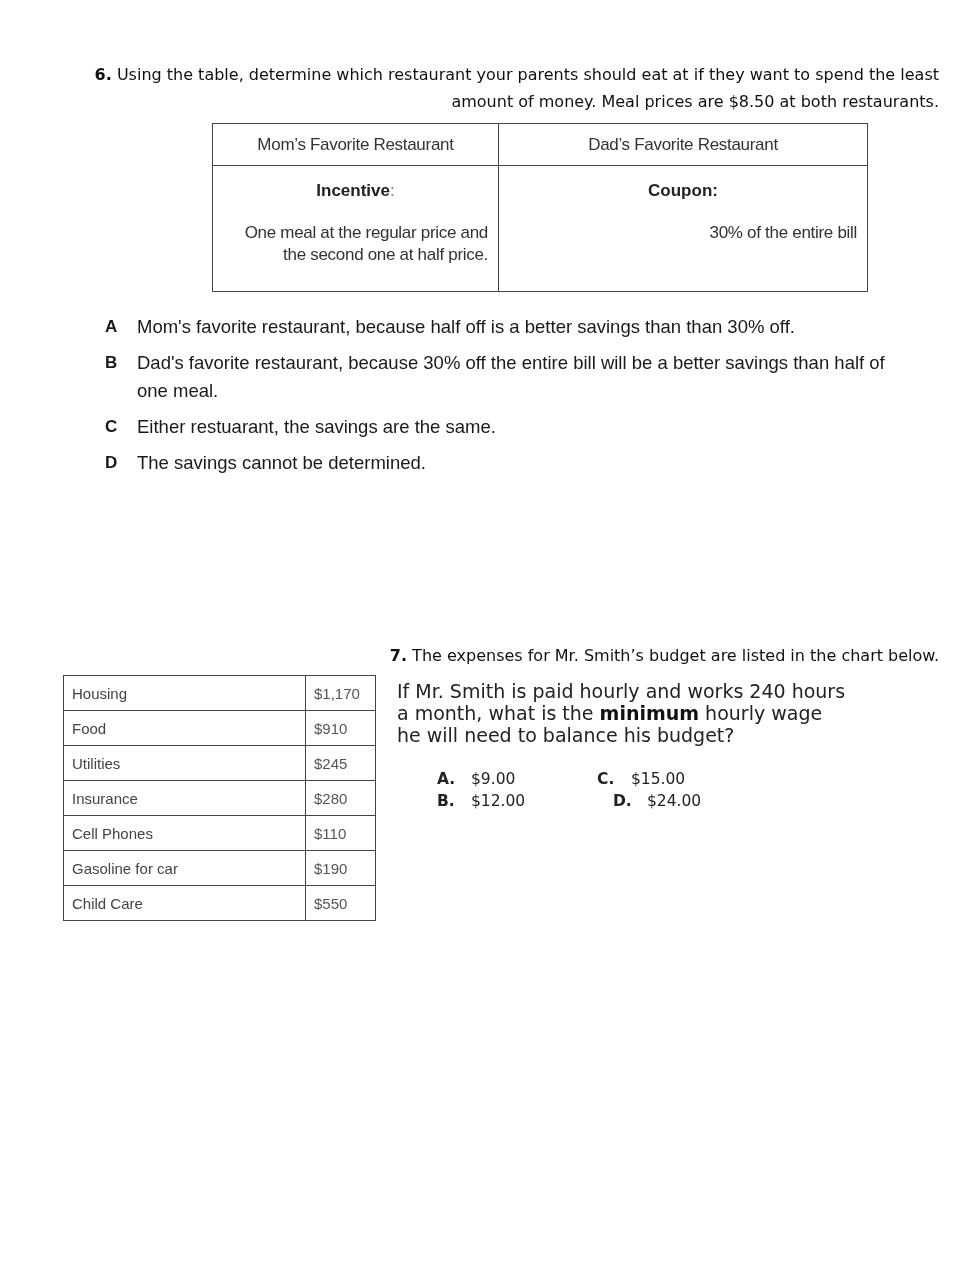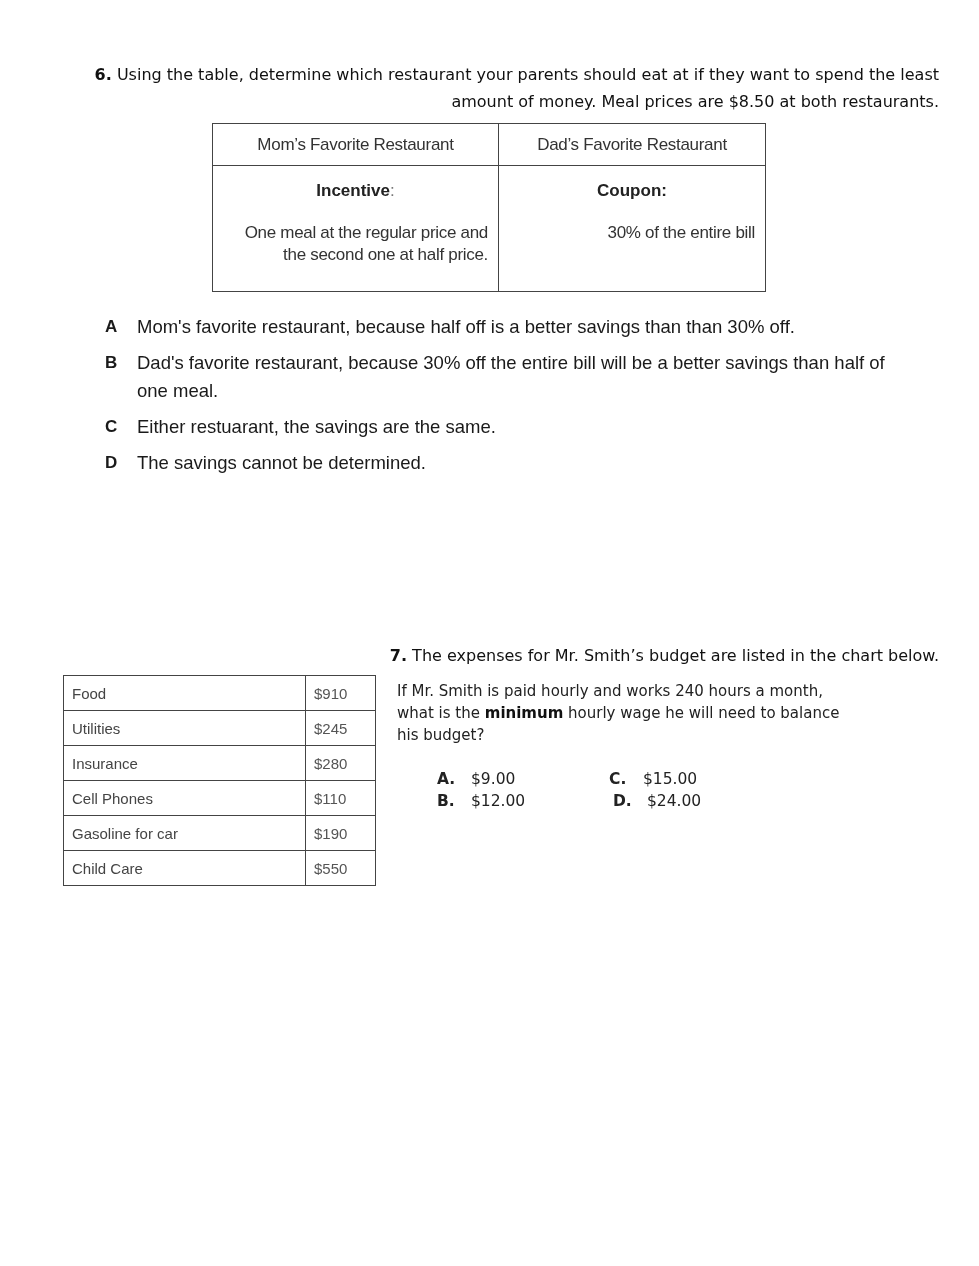--- a/index.html
+++ b/index.html
@@ -28,21 +28,21 @@
       font-weight: bold;
     }
     #q6-prompt { top: 60px; width: 880px; }
     #q7-prompt { top: 641px; width: 880px; }
 
     
     .rest-table {
       position: absolute;
       left: 212px;
       top: 123px;
-      width: 554px;
+      width: 656px;
       border-collapse: collapse;
       font-family: "Liberation Sans", sans-serif;
       color: #333;
     }
     .rest-table th, .rest-table td {
       border: 1.5px solid #444;
       text-align: center;
       vertical-align: top;
     }
     .rest-table th {
@@ -118,21 +118,21 @@
     }
     .exp-table td.item { width: 225px; }
     .exp-table td.amt { width: 53px; color: #555; }
 
     
     .q7-side {
       position: absolute;
       left: 397px;
       top: 680px;
       width: 450px;
-      font-size: 15px;
+      font-size: 19px;
       line-height: 22px;
       color: #222;
     }
     .q7-side b { font-weight: bold; color: #111; }
     .q7-choices {
       position: absolute;
       left: 437px;
       top: 768px;
       width: 300px;
       font-size: 15.5px;
@@ -189,20 +189,24 @@
   <div class="choice6">
     <span class="letter">D</span>
     <span class="text">The savings cannot be determined.</span>
   </div>
 </div>
 
 <p class="q-prompt" id="q7-prompt"><span class="qnum">7.</span> <span>The expenses for Mr. Smith’s budget are listed in the chart below.</span></p>
 
 <table class="exp-table">
   <tbody>
+      <tr>
+    <td class="item">Housing</td>
+    <td class="amt">$1,170</td>
+  </tr>
   <tr>
     <td class="item">Food</td>
     <td class="amt">$910</td>
   </tr>
   <tr>
     <td class="item">Utilities</td>
     <td class="amt">$245</td>
   </tr>
   <tr>
     <td class="item">Insurance</td>
@@ -225,19 +229,19 @@
 
 <div class="q7-side"><span>If Mr. Smith is paid hourly and works 240 hours a month, what is the </span><b>minimum</b><span> hourly wage he will need to balance his budget?</span></div>
 
 <div class="q7-choices">
   <div class="q7-choice" style="left:0; top:0;">
     <span class="letter">A.</span><span>$9.00</span>
   </div>
   <div class="q7-choice" style="left:0; top:22px;">
     <span class="letter">B.</span><span>$12.00</span>
   </div>
-  <div class="q7-choice" style="left:172px; top:0;">
+  <div class="q7-choice" style="left:160px; top:0;">
     <span class="letter">C.</span><span>$15.00</span>
   </div>
   <div class="q7-choice" style="left:176px; top:22px;">
     <span class="letter">D.</span><span>$24.00</span>
   </div>
 </div>
 
 </body></html>

